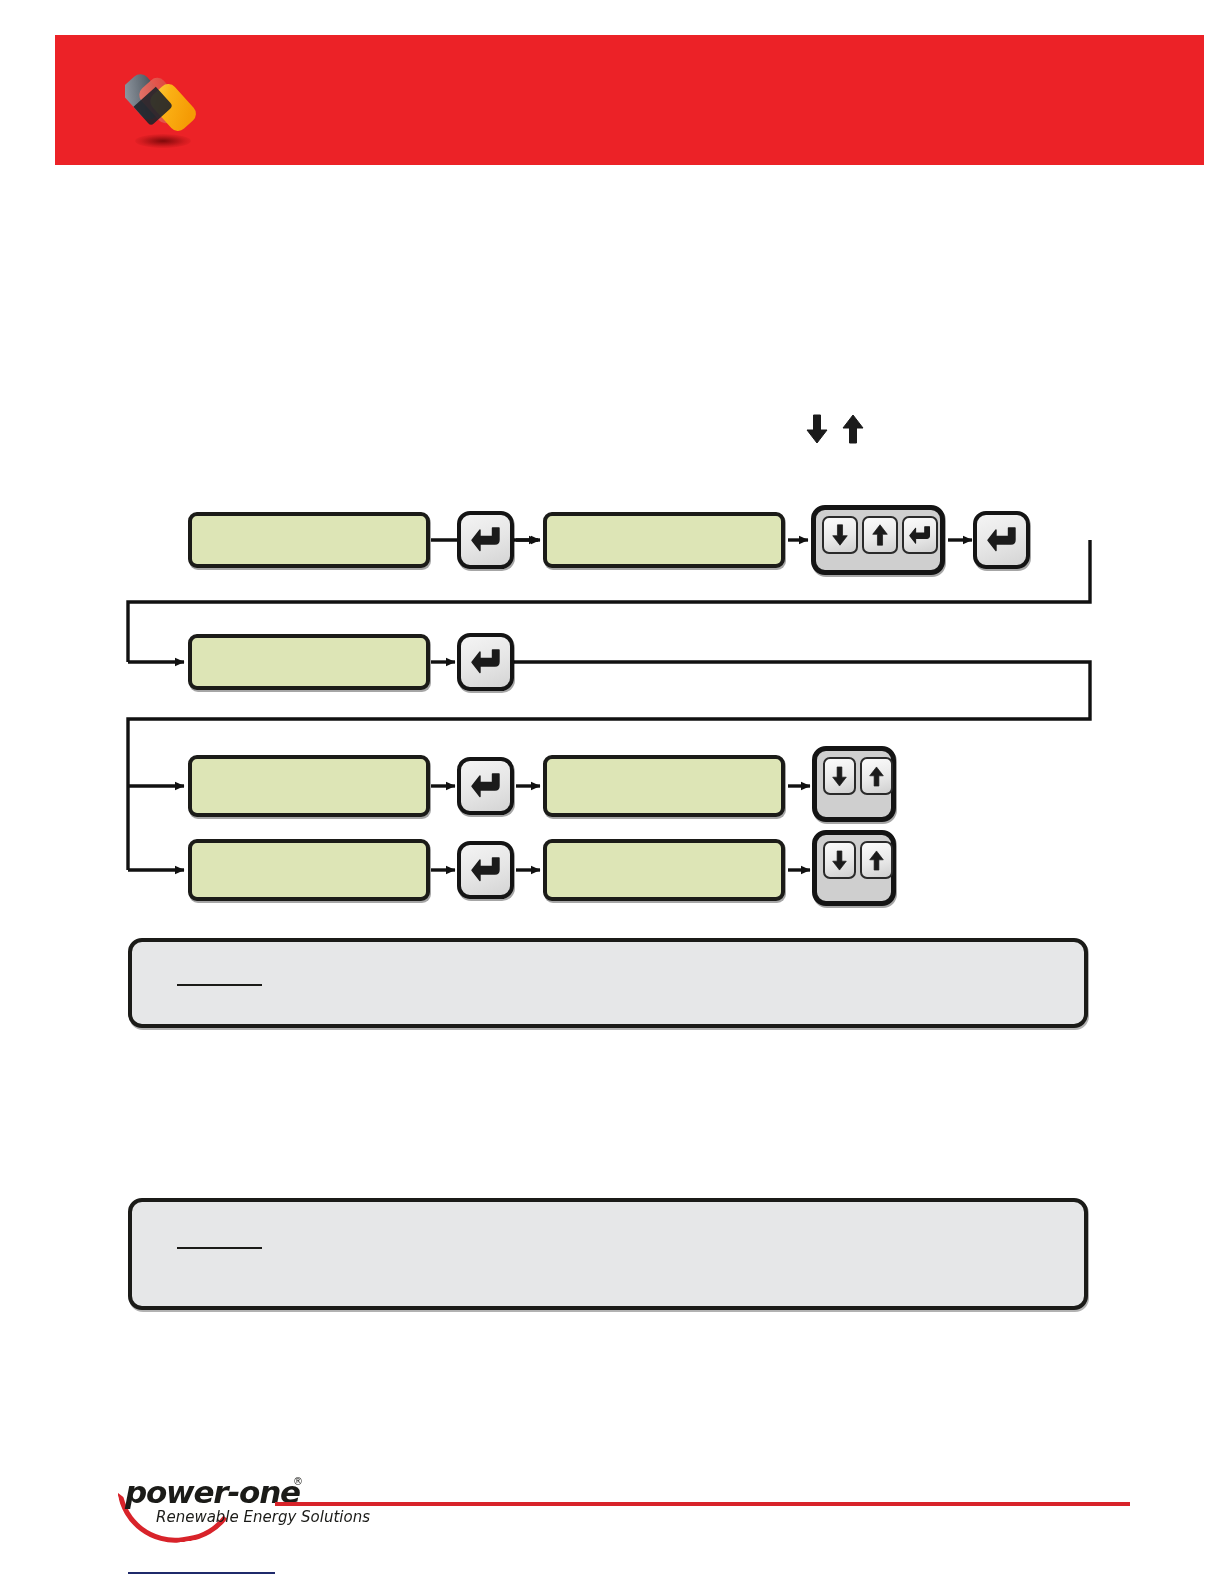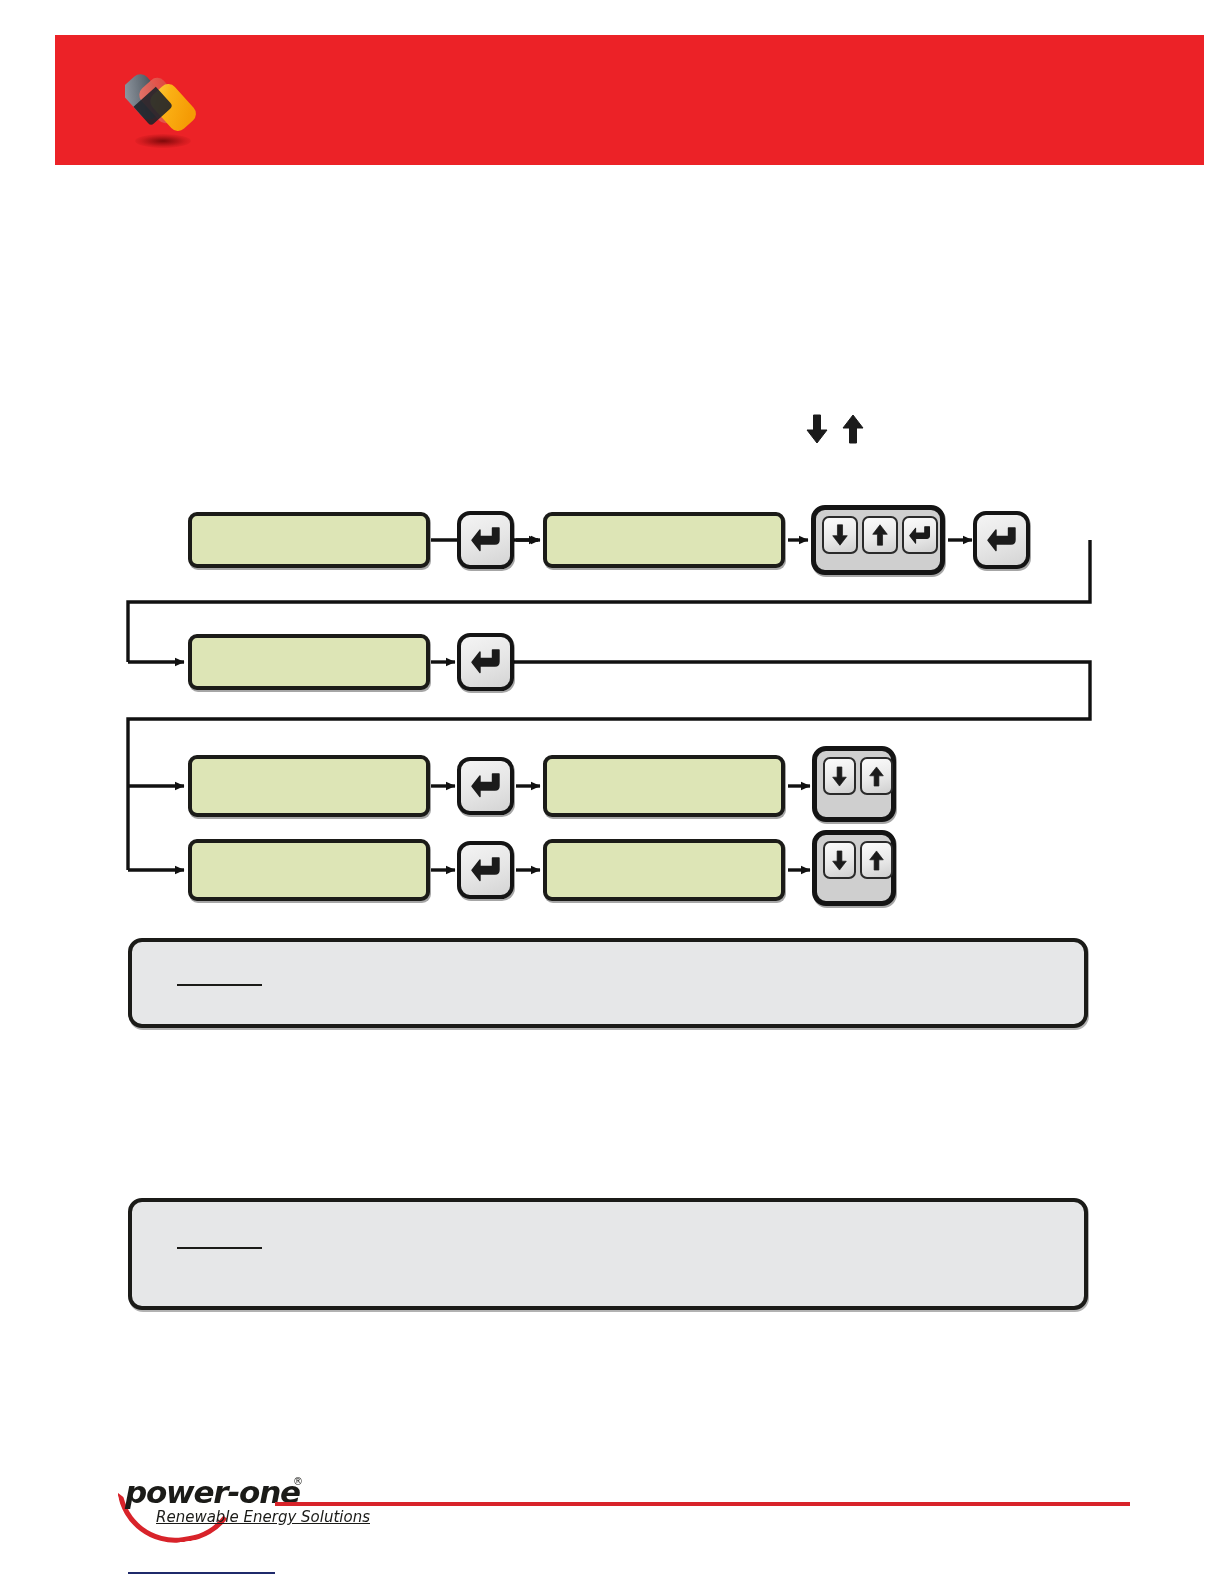--- a/index.html
+++ b/index.html
@@ -156,21 +156,20 @@
   }
   .footer-tagline {
     position: absolute;
     left: 31px;
     top: 38px;
     font-family: "DejaVu Sans", sans-serif;
     font-style: italic;
     font-size: 15px;
     color: #1b1b18;
     white-space: nowrap;
-    text-decoration: underline;
   }
   .footer-swoosh {
     position: absolute;
     left: -4px;
     top: 14px;
     width: 112px;
     height: 48px;
     border: 5px solid #d8232a;
     border-top-color: transparent;
     border-right-color: transparent;

